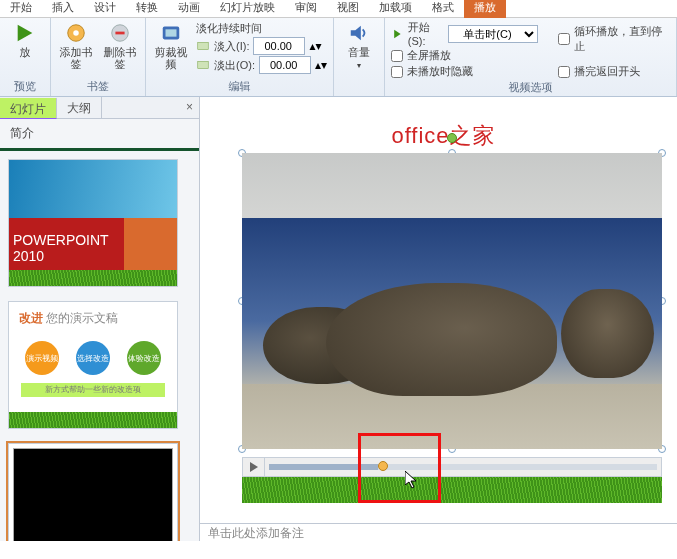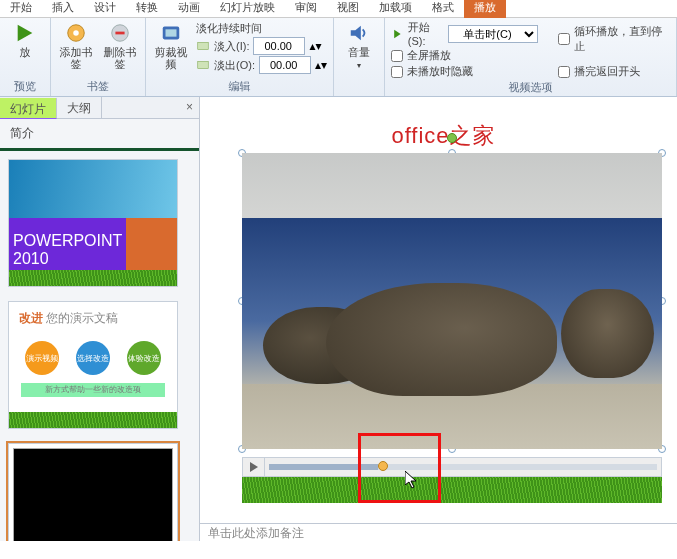--- a/index.html
+++ b/index.html
@@ -23,29 +23,29 @@
 .sidetabs{display:flex;height:22px;background:#eef1f5;border-bottom:1px solid #c0c8d4;position:relative;}
 .sidetab{padding:3px 10px;font-size:12px;color:#555;border-right:1px solid #c0c8d4;}
 .sidetab.active{background:#bef264;border-bottom:1px solid #8b5cf6;position:relative;top:1px;}
 .closex{position:absolute;right:6px;top:3px;color:#666;cursor:pointer;}
 .intro{padding:6px 10px;font-size:12px;color:#444;border-bottom:3px solid #14532d;}
 .thumbs{flex:1;overflow:auto;padding:8px;}
 .thumb{border:1px solid #c6cfda;background:#fff;margin-bottom:14px;width:170px;height:128px;position:relative;}
 .thumb.active{outline:2px solid #d9863f;}
 .t1top{height:58px;background:linear-gradient(100deg,#1a7fb8,#6fc6e8);}
 .t1mid{height:52px;display:flex;}
-.t1mid .a{flex:2;background:#6d28d9;color:#fff;font-size:16px;padding:14px 4px 0 4px;}
+.t1mid .a{flex:2;background:#b91c1c;color:#fff;font-size:14px;padding:14px 4px 0 4px;}
 .t1mid .b{flex:1;background:#d96a2e;}
 .grass{height:16px;background:linear-gradient(#4fa51f,#2f7a11);position:relative;overflow:hidden;}
 .grass::before{content:"";position:absolute;inset:0;background:repeating-linear-gradient(80deg,#3f9318 0 2px,#5fb82a 2px 3px);}
 .t2top{padding:8px 10px;font-size:11px;color:#d96a2e;}
 .circles{display:flex;justify-content:space-around;padding:6px 8px 2px 8px;}
 .circ{width:34px;height:34px;border-radius:50%;display:flex;align-items:center;justify-content:center;color:#fff;font-size:8px;}
 .c1{background:#f59a1c;}.c2{background:#2f8fd4;}.c3{background:#5fa82b;}
-.t2band{height:14px;margin:6px 12px 0 12px;background:#86efac;text-align:center;font-size:8px;color:#777;line-height:14px;}
+.t2band{height:14px;margin:6px 12px 0 12px;background:#bef264;text-align:center;font-size:8px;color:#777;line-height:14px;}
 .t3body{position:absolute;inset:0;background:#000;border:4px solid #fff;box-shadow:inset 0 0 0 1px #aaa;}
 .stage{flex:1;background:#d946ef;display:flex;flex-direction:column;}
 .canvas{flex:1;position:relative;background:#fff;}
 .slide{position:absolute;left:10px;top:10px;right:0;bottom:28px;background:#fff;}
 .wm{position:absolute;left:0;right:0;top:14px;text-align:center;font-family:Georgia,serif;}
 .wm .l1{color:#d02424;font-size:22px;letter-spacing:1px;}
 .wm .l2{color:#d02424;font-size:9px;letter-spacing:2px;}
 .vidwrap{position:absolute;left:32px;top:46px;right:15px;bottom:46px;}
 .handle{position:absolute;width:8px;height:8px;background:#fff;border:1px solid #7aa0c4;border-radius:50%;}
 .h-tl{left:-4px;top:-4px;}.h-tr{right:-4px;top:-4px;}.h-bl{left:-4px;bottom:-4px;}.h-br{right:-4px;bottom:-4px;}

